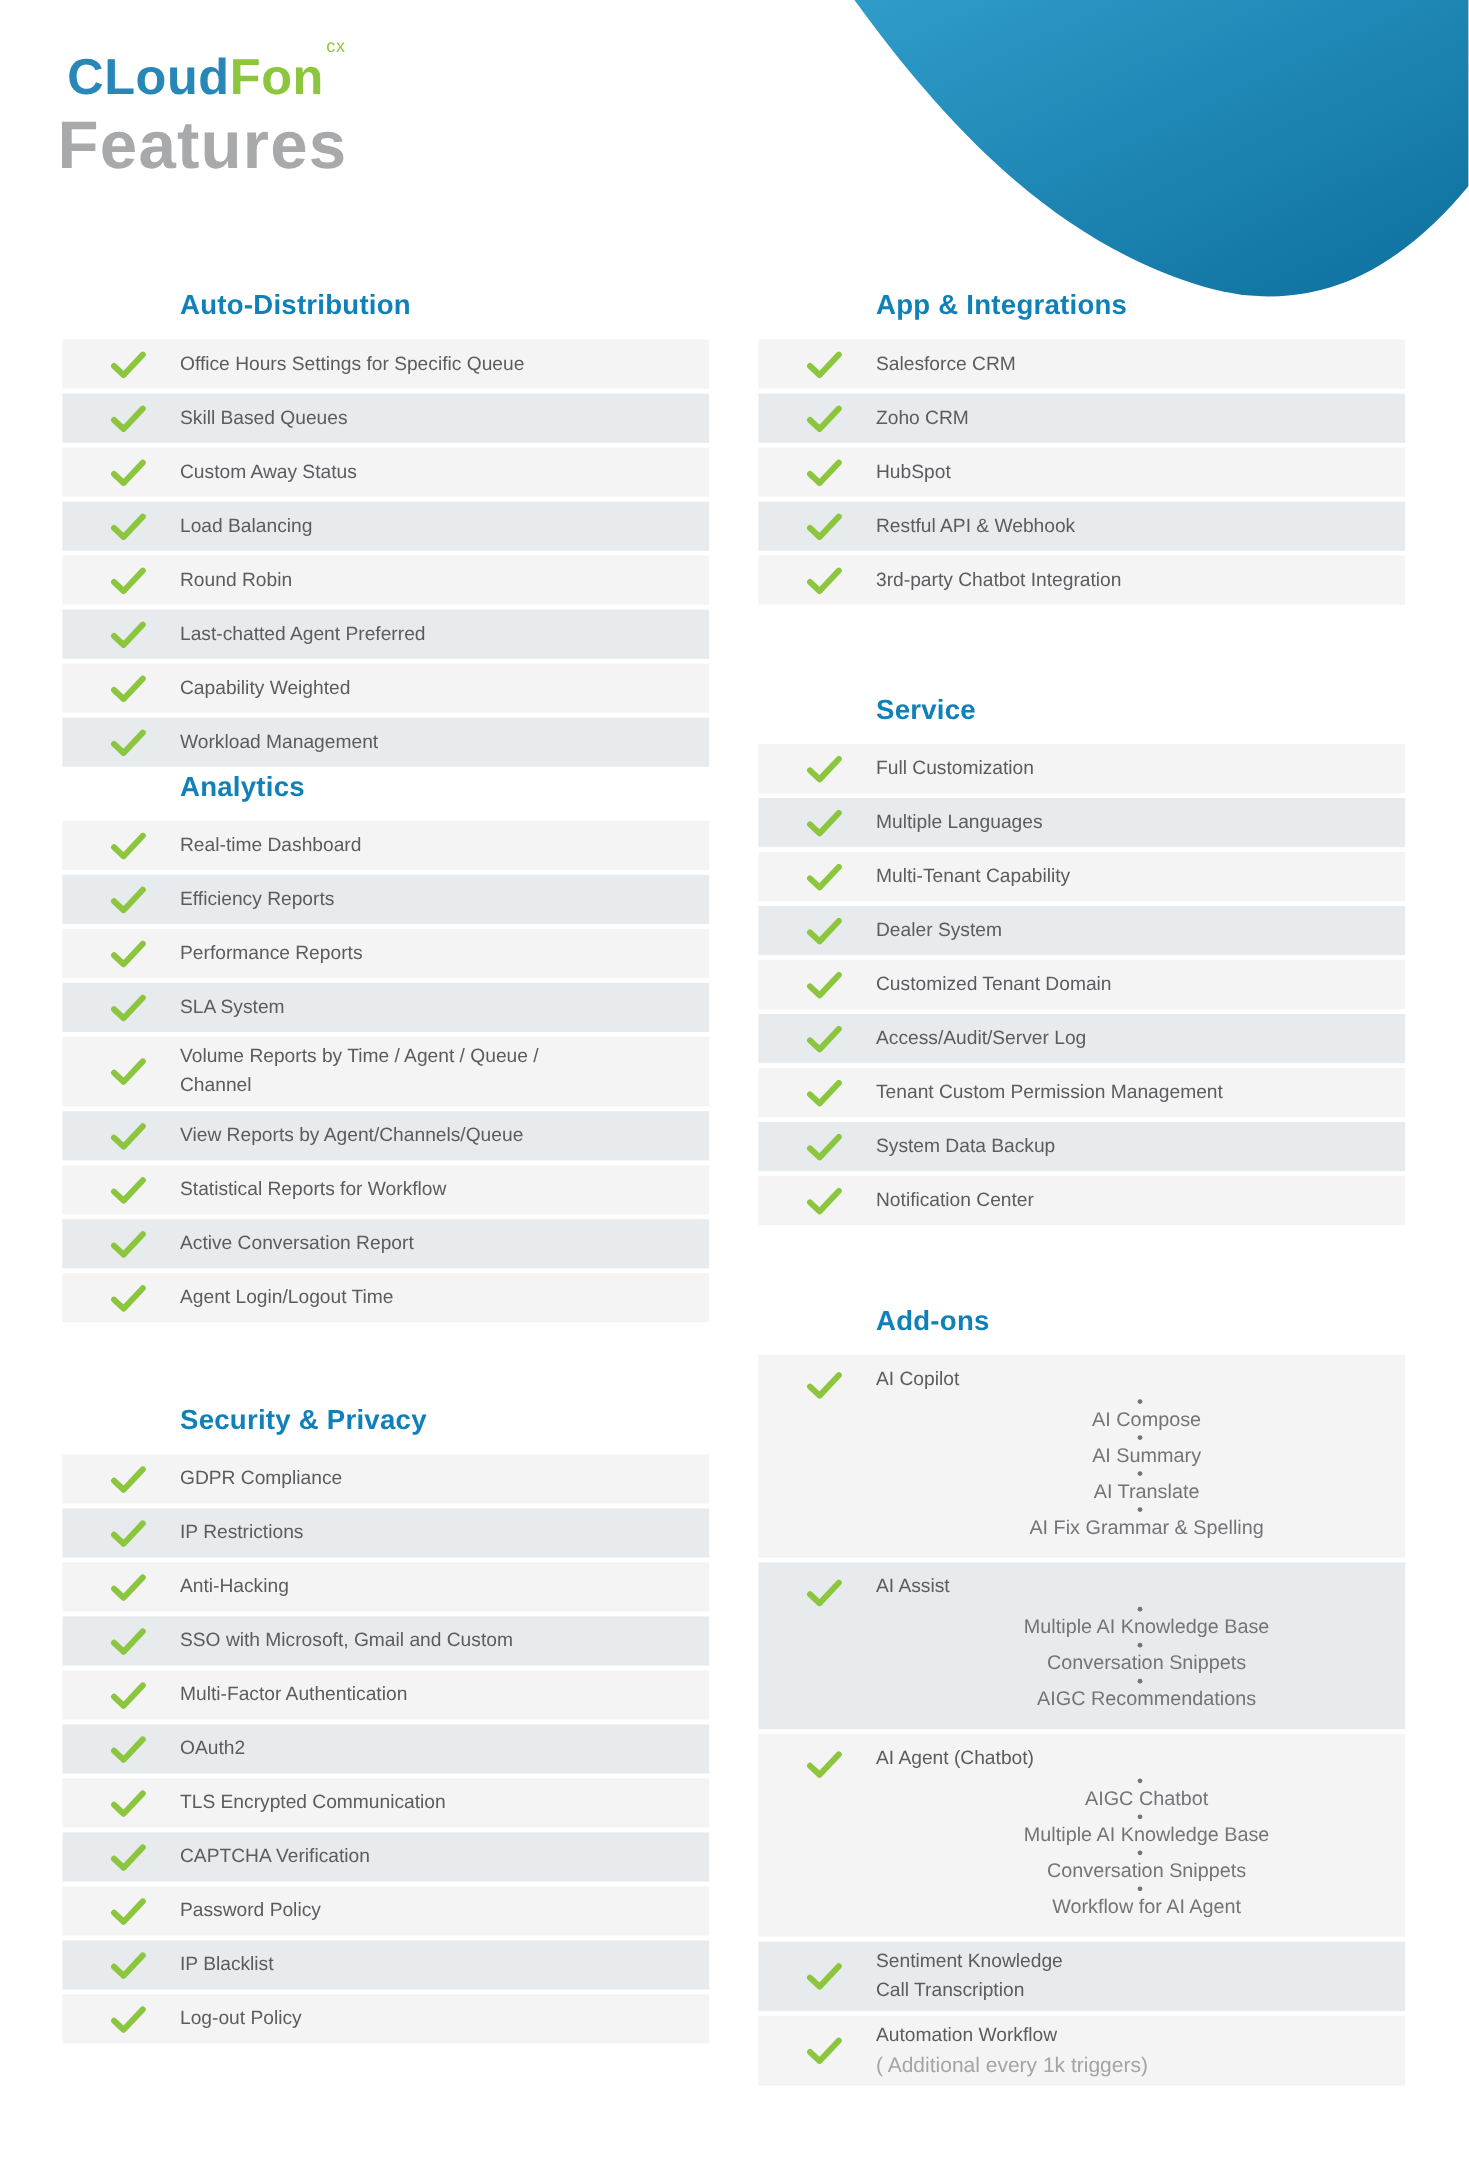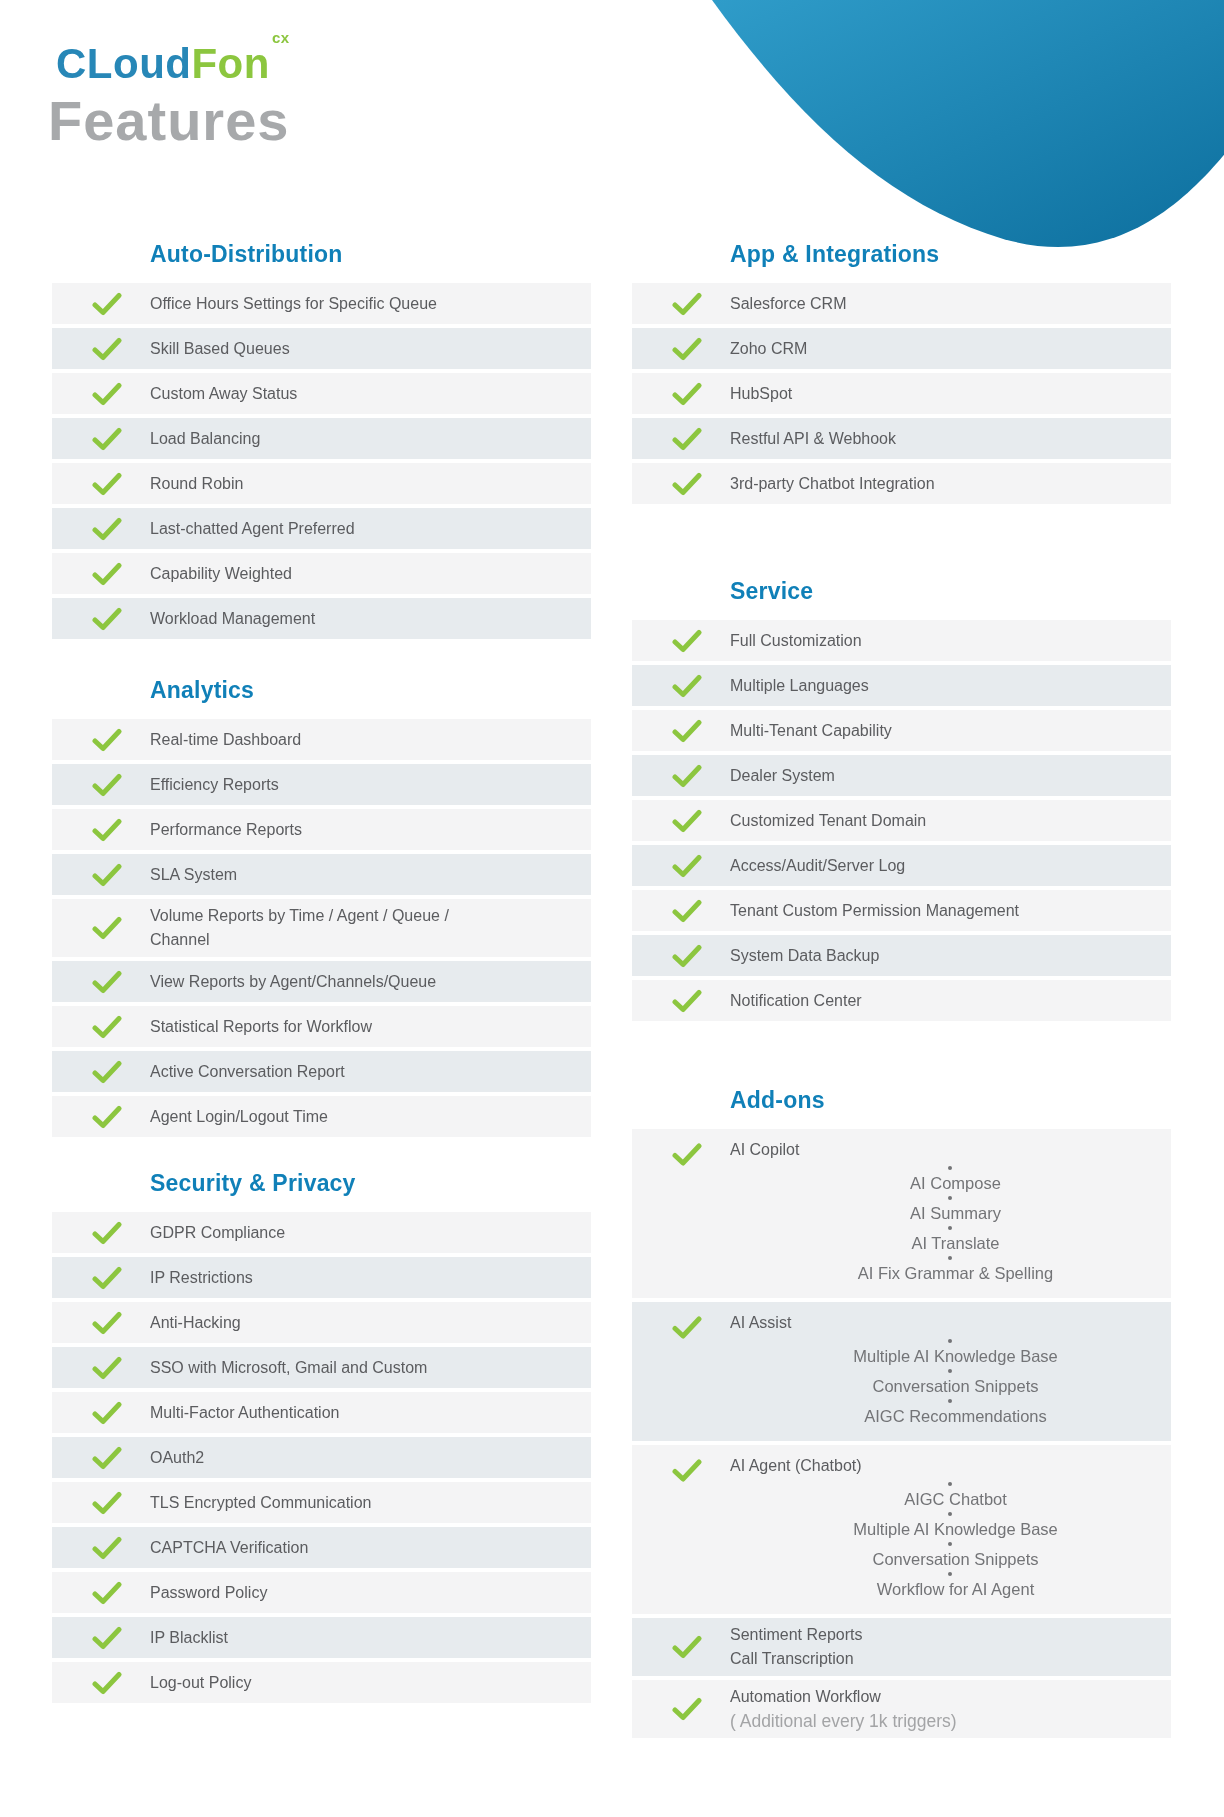--- a/index.html
+++ b/index.html
@@ -7,21 +7,21 @@
     position:relative;
     width:1224px;height:1817px;
     background:#ffffff;
     overflow:hidden;
     font-family:"Liberation Sans", sans-serif;
   }
   .blob{position:absolute;top:0;right:0;width:520px;height:258px;display:block;}
   .logo{position:absolute;left:56px;top:40px;font-size:42px;font-weight:700;letter-spacing:0.5px;}
   .logo-blue{color:var(--logo-blue);}
   .logo-green{color:var(--logo-green);}
-  .logo-sup{color:var(--logo-green);font-size:15px;font-weight:700;position:relative;top:-20px;left:2px;text-align:right;}
+  .logo-sup{color:var(--logo-green);font-size:15px;font-weight:400;position:relative;top:-20px;left:2px;text-align:right;}
   .page-title{
     position:absolute;left:48px;top:88px;margin:0;
     font-size:56px;font-weight:700;color:var(--title-gray);letter-spacing:1px;
   }
   .section{position:absolute;width:539px;}
   .section h2{
     margin:0 0 16px 98px;
     font-size:23px;font-weight:700;color:var(--accent);line-height:26px;
     letter-spacing:0.2px;
   }
@@ -122,21 +122,21 @@
           </svg>
           <div class="row-label">Capability Weighted</div>
         </div>
         <div class="row dark">
           <svg viewBox="0 0 30 23" width="30" height="23" class="check">
             <path d="M3 12.5 L11 20 L27 3" fill="none" stroke="var(--green)" stroke-width="5" stroke-linecap="round" stroke-linejoin="round"></path>
           </svg>
           <div class="row-label">Workload Management</div>
         </div>
       </div>
-      <div class="section" style="position: absolute; left: 52px; top: 677px; width: 539px;">
+      <div class="section" style="position: absolute; left: 52px; top: 642px; width: 539px;">
         <h2>Analytics</h2>
         <div class="row light">
           <svg viewBox="0 0 30 23" width="30" height="23" class="check">
             <path d="M3 12.5 L11 20 L27 3" fill="none" stroke="var(--green)" stroke-width="5" stroke-linecap="round" stroke-linejoin="round"></path>
           </svg>
           <div class="row-label">Real-time Dashboard</div>
         </div>
         <div class="row dark">
           <svg viewBox="0 0 30 23" width="30" height="23" class="check">
             <path d="M3 12.5 L11 20 L27 3" fill="none" stroke="var(--green)" stroke-width="5" stroke-linecap="round" stroke-linejoin="round"></path>
@@ -413,21 +413,21 @@
             <div class="bullet">
               <div class="bullet-dot"></div>
               <span>Workflow for AI Agent</span>
             </div>
           </div>
         </div>
         <div class="row dark multi">
           <svg viewBox="0 0 30 23" width="30" height="23" class="check">
             <path d="M3 12.5 L11 20 L27 3" fill="none" stroke="var(--green)" stroke-width="5" stroke-linecap="round" stroke-linejoin="round"></path>
           </svg>
-          <div class="row-label">Sentiment Reports</div>
+          <div class="row-label">Sentiment Knowledge</div>
           <div class="row-label">Call Transcription</div>
         </div>
         <div class="row light multi">
           <svg viewBox="0 0 30 23" width="30" height="23" class="check">
             <path d="M3 12.5 L11 20 L27 3" fill="none" stroke="var(--green)" stroke-width="5" stroke-linecap="round" stroke-linejoin="round"></path>
           </svg>
           <div class="row-label">Automation Workflow</div>
           <div class="row-note">( Additional every 1k triggers)</div>
         </div>
       </div>

